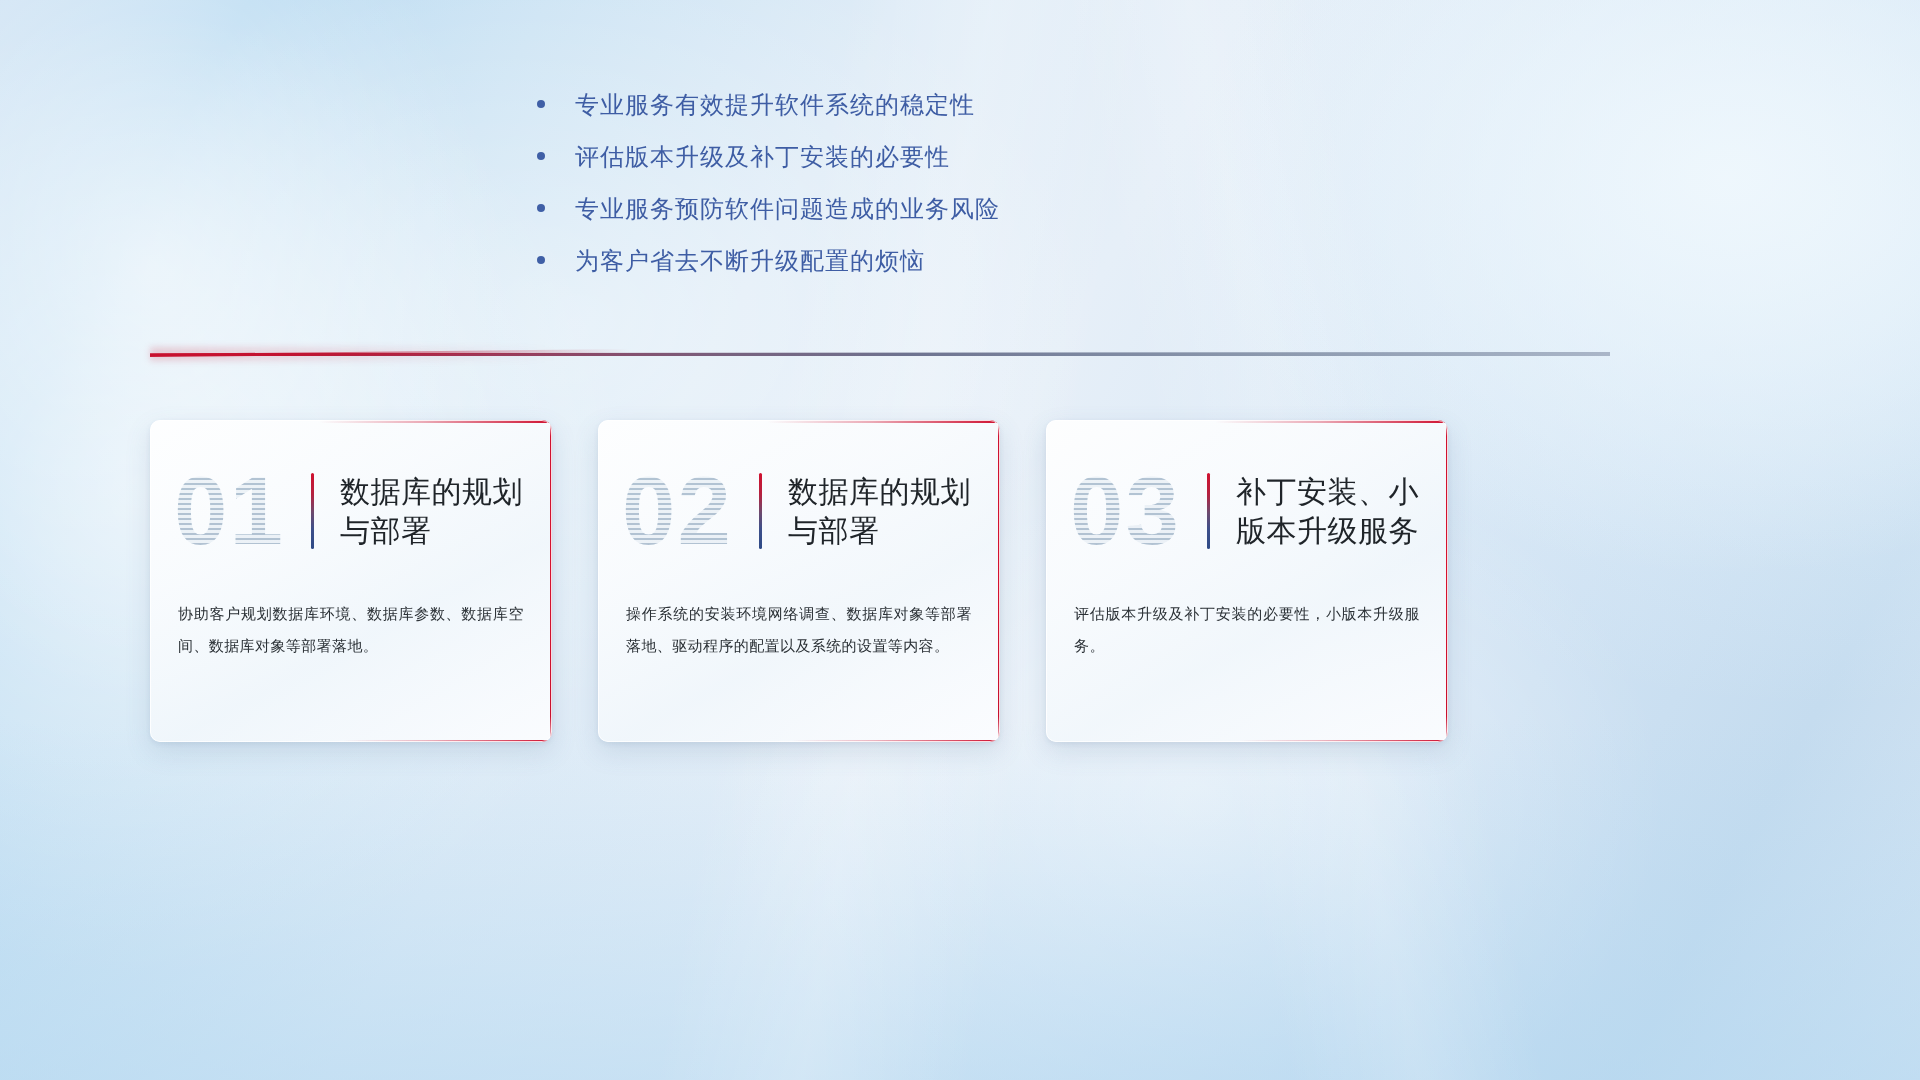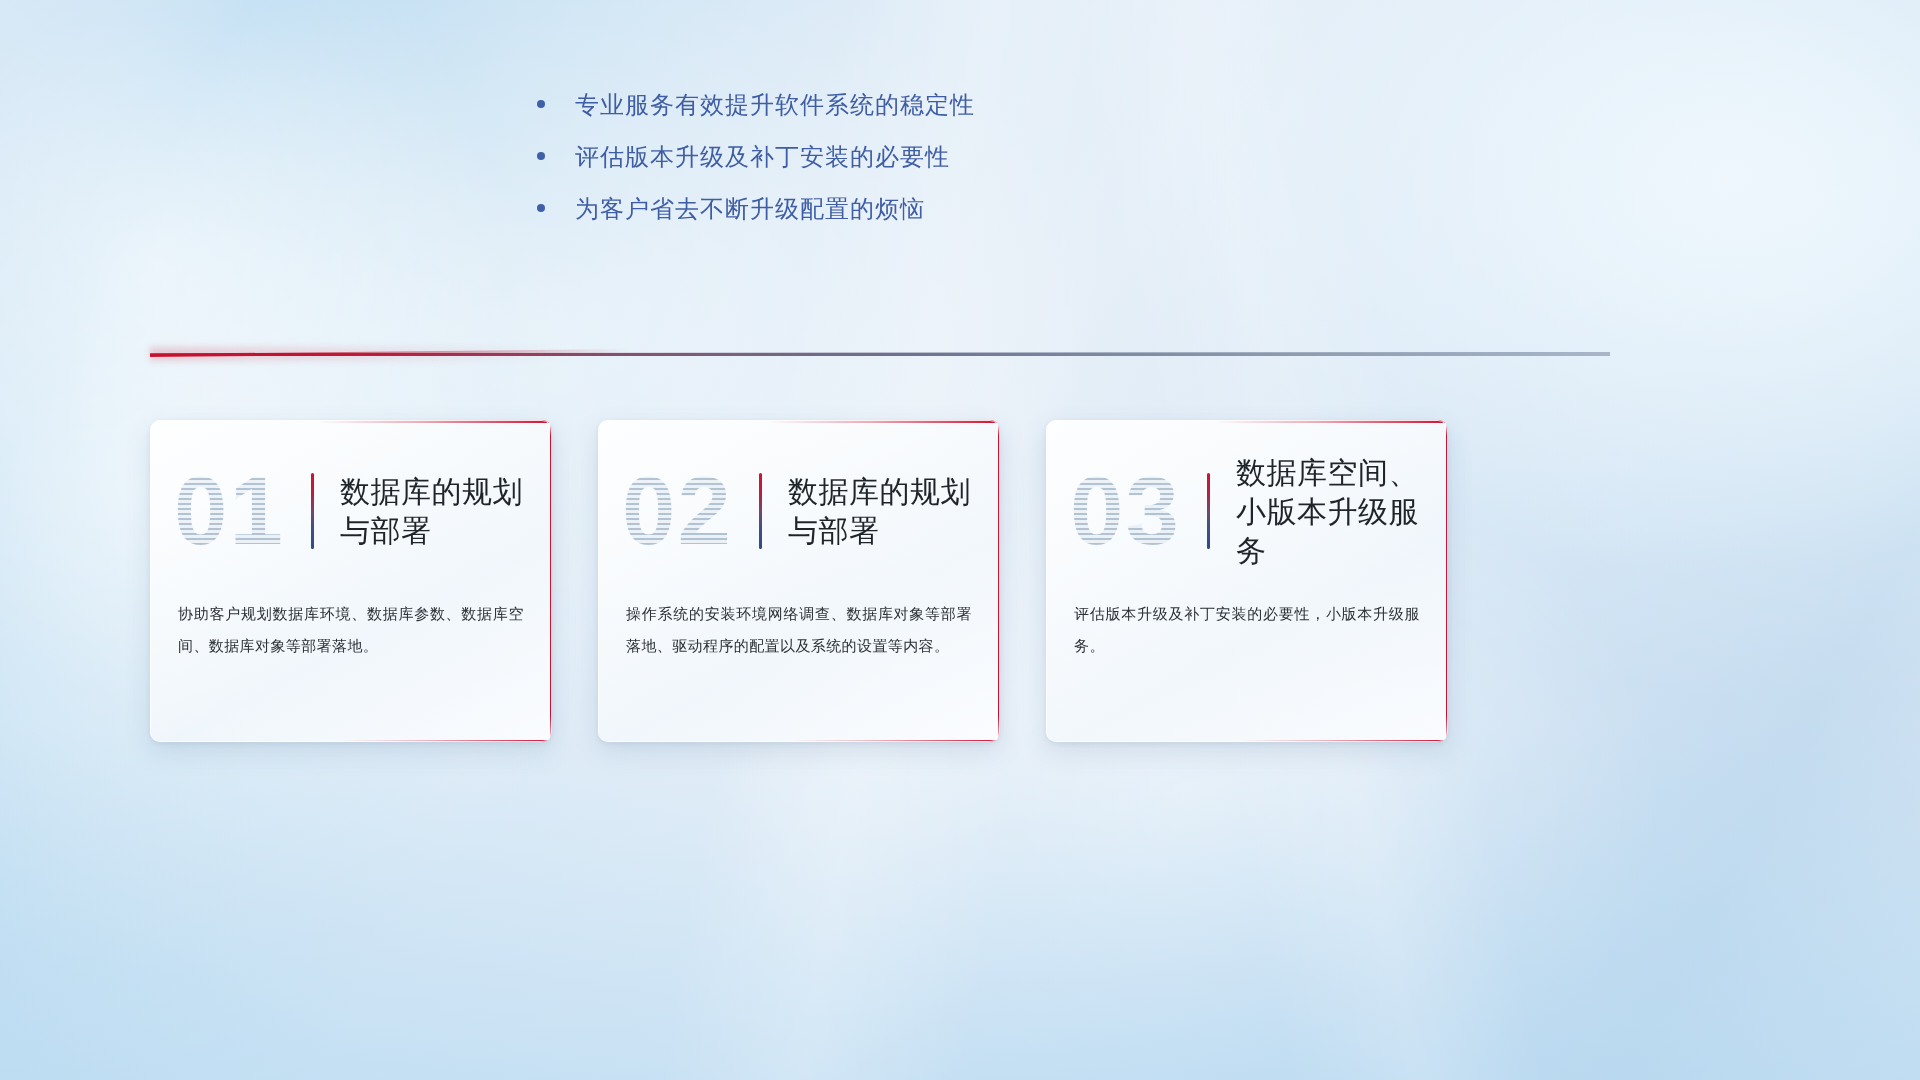--- a/index.html
+++ b/index.html
@@ -221,20 +221,24 @@
   <div class="bullet-row">
     <span class="bullet-dot"></span>
     <span class="bullet-text">专业服务有效提升软件系统的稳定性</span>
   </div>
   <div class="bullet-row">
     <span class="bullet-dot"></span>
     <span class="bullet-text">评估版本升级及补丁安装的必要性</span>
   </div>
   <div class="bullet-row">
     <span class="bullet-dot"></span>
+    <span class="bullet-text">专业服务预防软件问题造成的业务风险</span>
+  </div>
+  <div class="bullet-row">
+    <span class="bullet-dot"></span>
     <span class="bullet-text">为客户省去不断升级配置的烦恼</span>
   </div>
 </div>
 
 <div class="divider-wrap">
   <div class="divider-glow"></div>
   <div class="divider-main"></div>
   <div class="divider-taper"></div>
 </div>
 
@@ -271,20 +275,20 @@
   </div>
 
   <div class="card">
     <span class="card-accent"></span>
     <span class="card-accent-top"></span>
     <span class="card-accent-bottom"></span>
     <div class="card-head">
       <span class="card-num-shadow">03</span>
       <span class="card-num">03</span>
       <span class="card-bar"></span>
-      <span class="card-title">数据库空间、小版本升级服务</span>
+      <span class="card-title">补丁安装、小版本升级服务</span>
     </div>
     <div class="card-body">
       <p class="card-desc">评估版本升级及补丁安装的必要性，小版本升级服务。</p>
     </div>
   </div>
 
 </div>
 
 </body></html>

